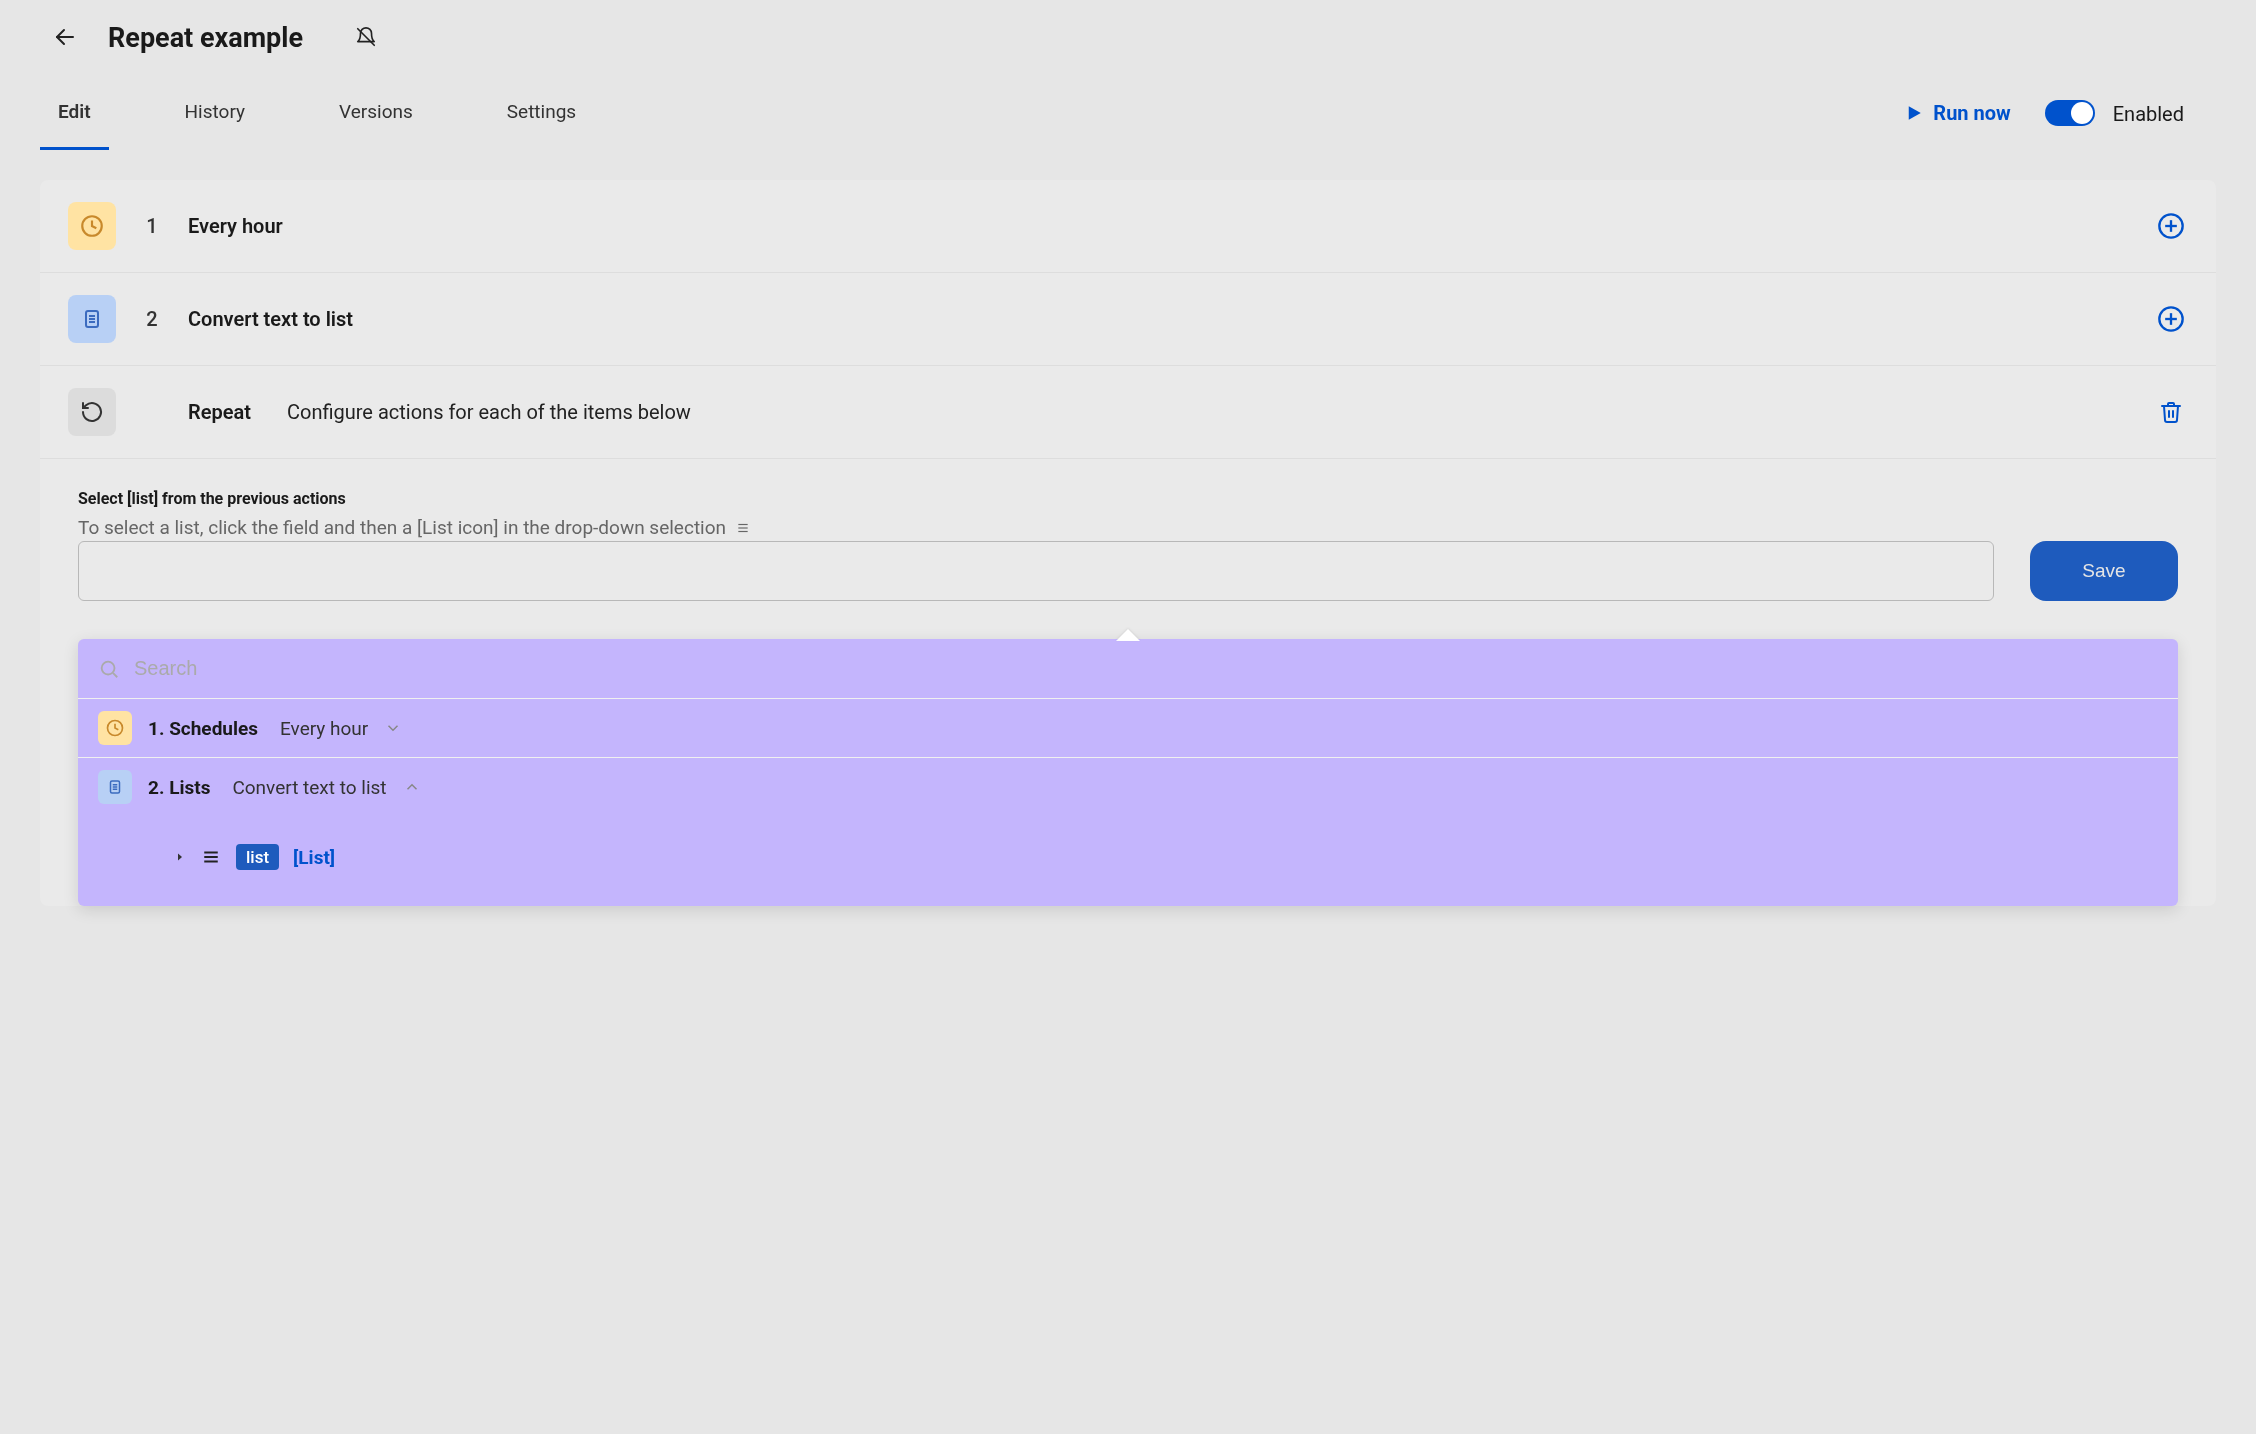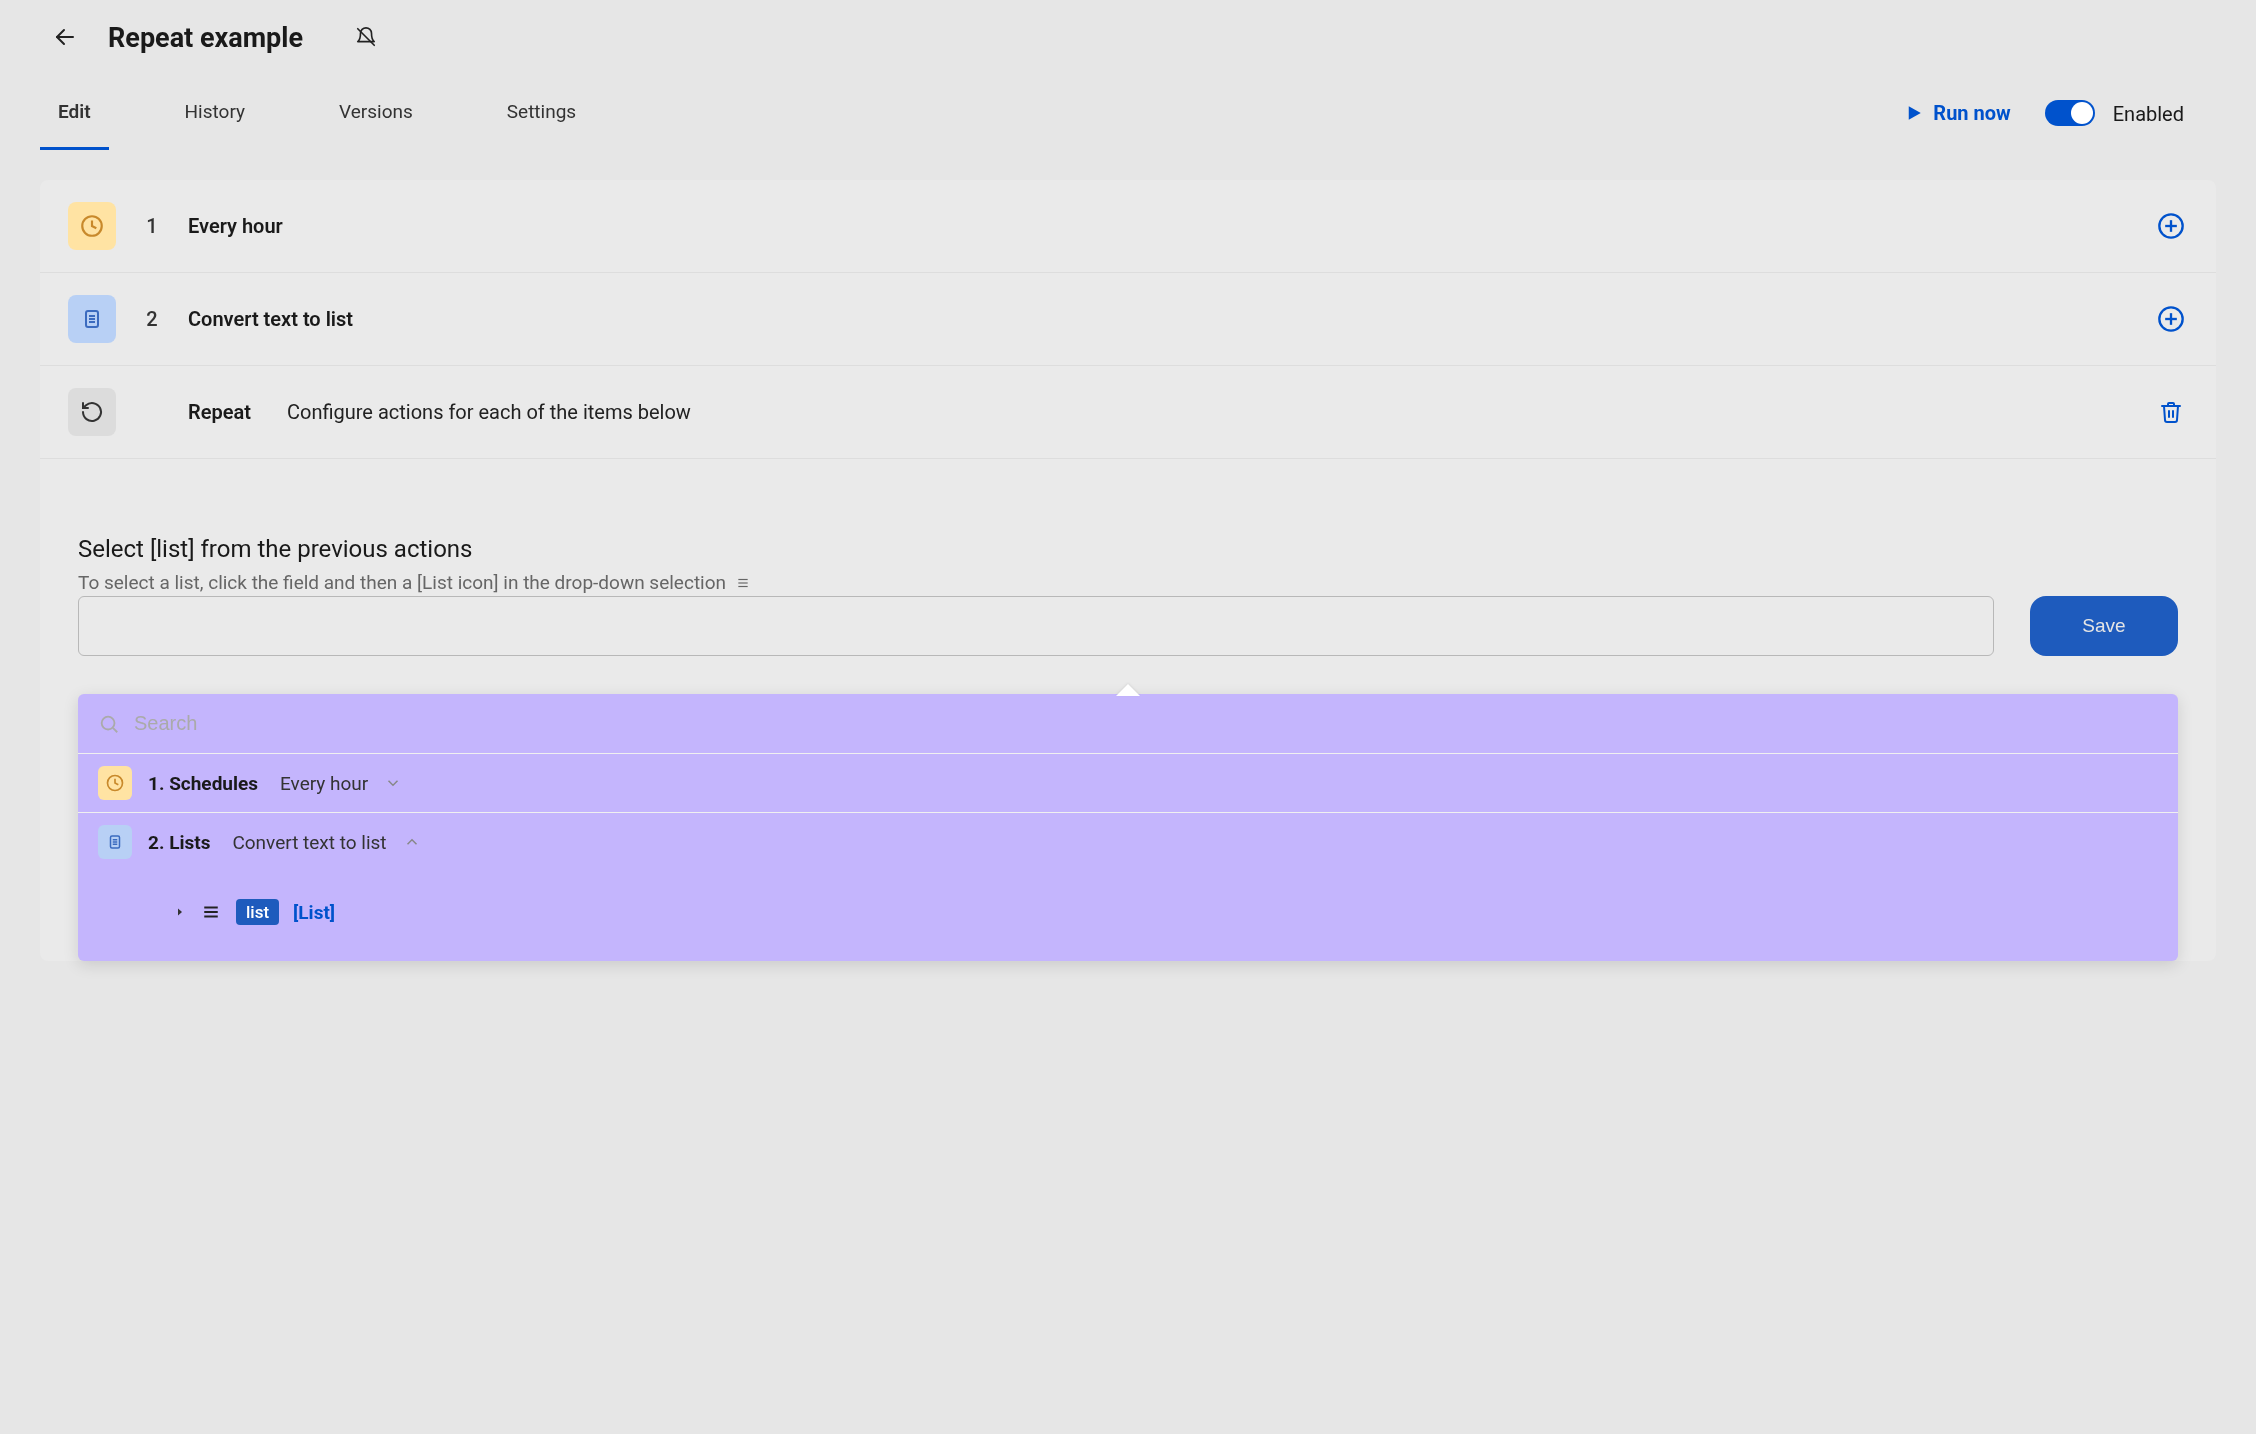--- a/index.html
+++ b/index.html
@@ -111,21 +111,21 @@
     display: flex; align-items: center; justify-content: center;
     cursor: pointer;
   }
   .repeat-desc { font-size: 20px; color: #222; font-weight: 400; margin-left: 10px; }
 
   
   .config {
     padding: 30px 38px 38px 38px;
   }
   .config h3 {
-    font-size: 24px; font-weight: 400; margin-bottom: 8px; margin-top: 46px;
+    font-size: 16px; font-weight: 700; margin-bottom: 8px;
   }
   .config .hint {
     font-size: 19px; color: #666; margin-bottom: 2px;
     display: flex; align-items: center; gap: 8px;
   }
   .input-row {
     display: flex; gap: 36px; align-items: stretch;
   }
   .list-input {
     flex: 1; height: 60px;

